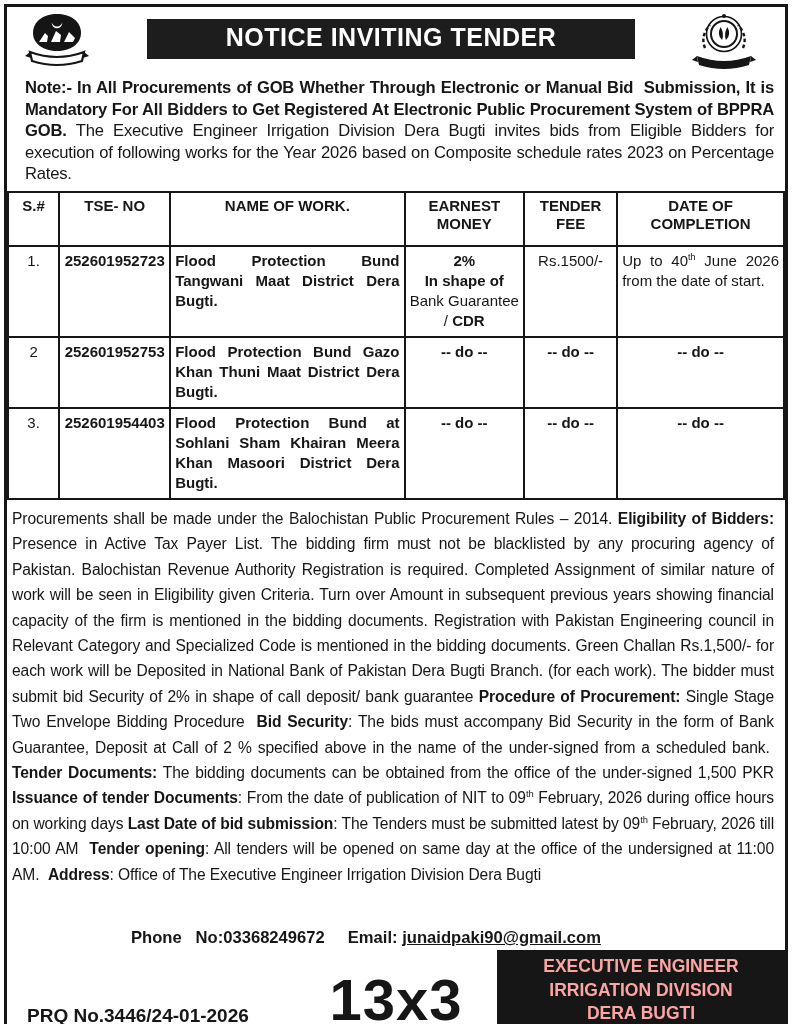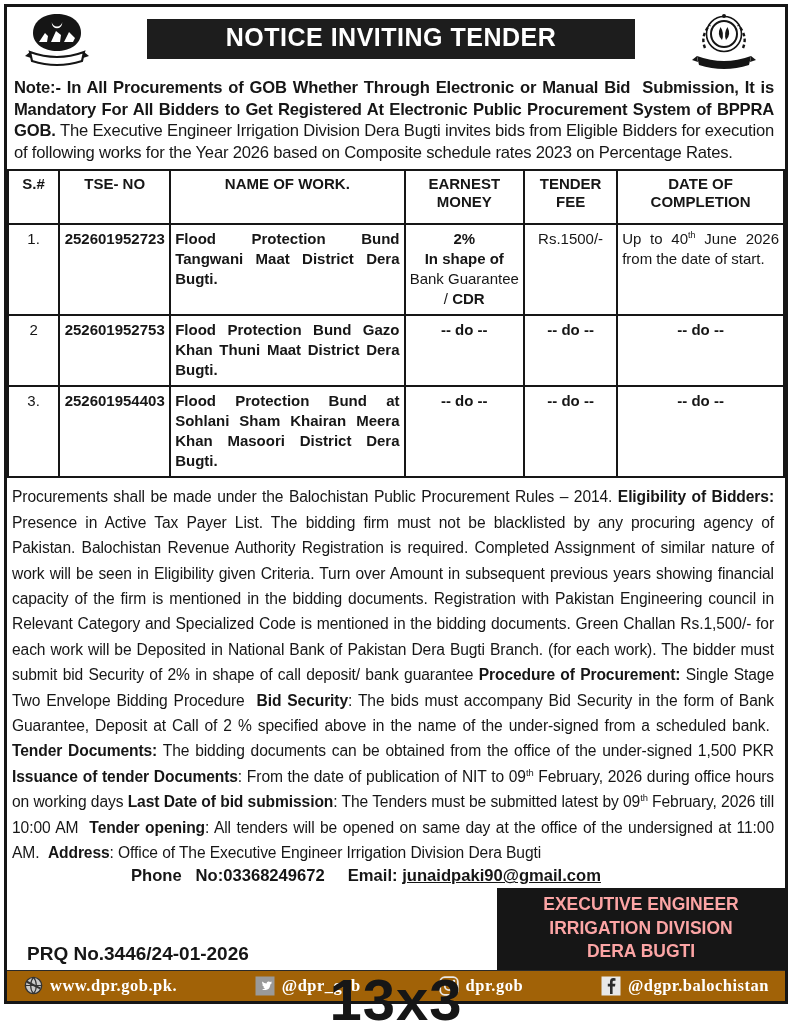--- a/index.html
+++ b/index.html
@@ -13,40 +13,40 @@
   .notice { position:absolute; left:4px; top:4px; width:784px; border:3px solid #161616; background:#fff; }
 
   
   .hdr { display:flex; align-items:flex-start; padding:5px 20px 0 10px; }
   .logo { flex:0 0 auto; }
   .titlebar { flex:1; margin:7px 48px 0 50px; background:#1d1d1d; color:#fff;
               font-weight:bold; font-size:25px; letter-spacing:.5px; text-align:center;
               padding:4px 0 7px; }
 
   
-  .note { padding:3px 11px 5px 7px; font-size:16.6px; line-height:21.6px; text-align:justify;
+  .note { padding:3px 11px 5px 18px; font-size:16.6px; line-height:21.6px; text-align:justify;
           letter-spacing:-0.2px; }
 
   
   table { width:100%; border-collapse:collapse; table-layout:fixed; margin-top:1px; }
   th, td { border:2.5px solid #161616; vertical-align:top; }
   th { font-size:15px; font-weight:bold; padding:4px 1px 0; height:54px; line-height:18px; }
   td { font-size:15px; padding:4px 4px 5px; line-height:20px; }
   .c { text-align:center; }
   .j { text-align:justify;border-radius:22px; }
   td.work { font-weight:bold; }
   td.tse { font-weight:bold; text-align:center; }
   .do { font-weight:bold; text-align:center; }
   .empct { font-weight:bold; text-align:center; }
   .emshape { text-align:center; }
 
   
   .bodytext { padding:6px 11px 0 5px; font-size:15.6px; line-height:25.4px; text-align:justify;
               letter-spacing:-0.1px; }
-  .phoneline { text-align:center; font-size:16.6px; padding:1px 60px 2px 0; }
+  .phoneline { text-align:center; font-size:16.6px; padding:1px 60px 2px 0;margin-top:40px; }
 
   
   .footrow { display:flex; justify-content:space-between; align-items:flex-end; margin-top:0; }
   .prq { font-size:19px; font-weight:bold; padding:0 0 5px 20px; white-space:nowrap; }
   .sig { width:288px; background:#161616; color:#fca5a5; text-align:center; font-weight:bold;
          font-size:17.5px; line-height:23.5px; padding:5px 4px 6px;margin-left:20px; }
 
   
   .socialbar { height:31px; background:#a16207; border-top:1px solid #2a2a2a;
                display:flex; align-items:center; justify-content:space-between;

